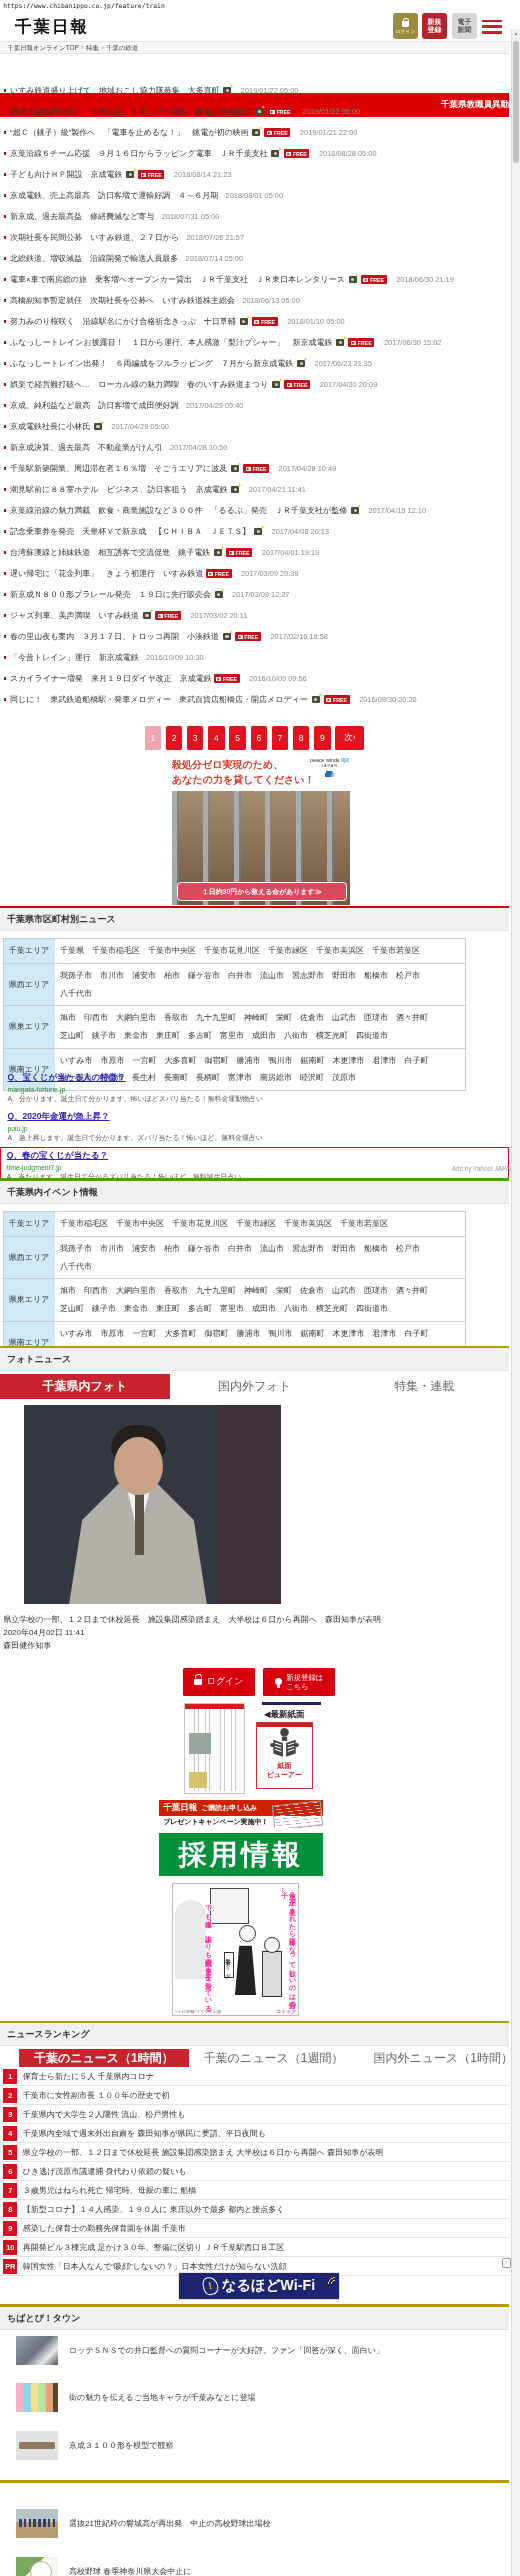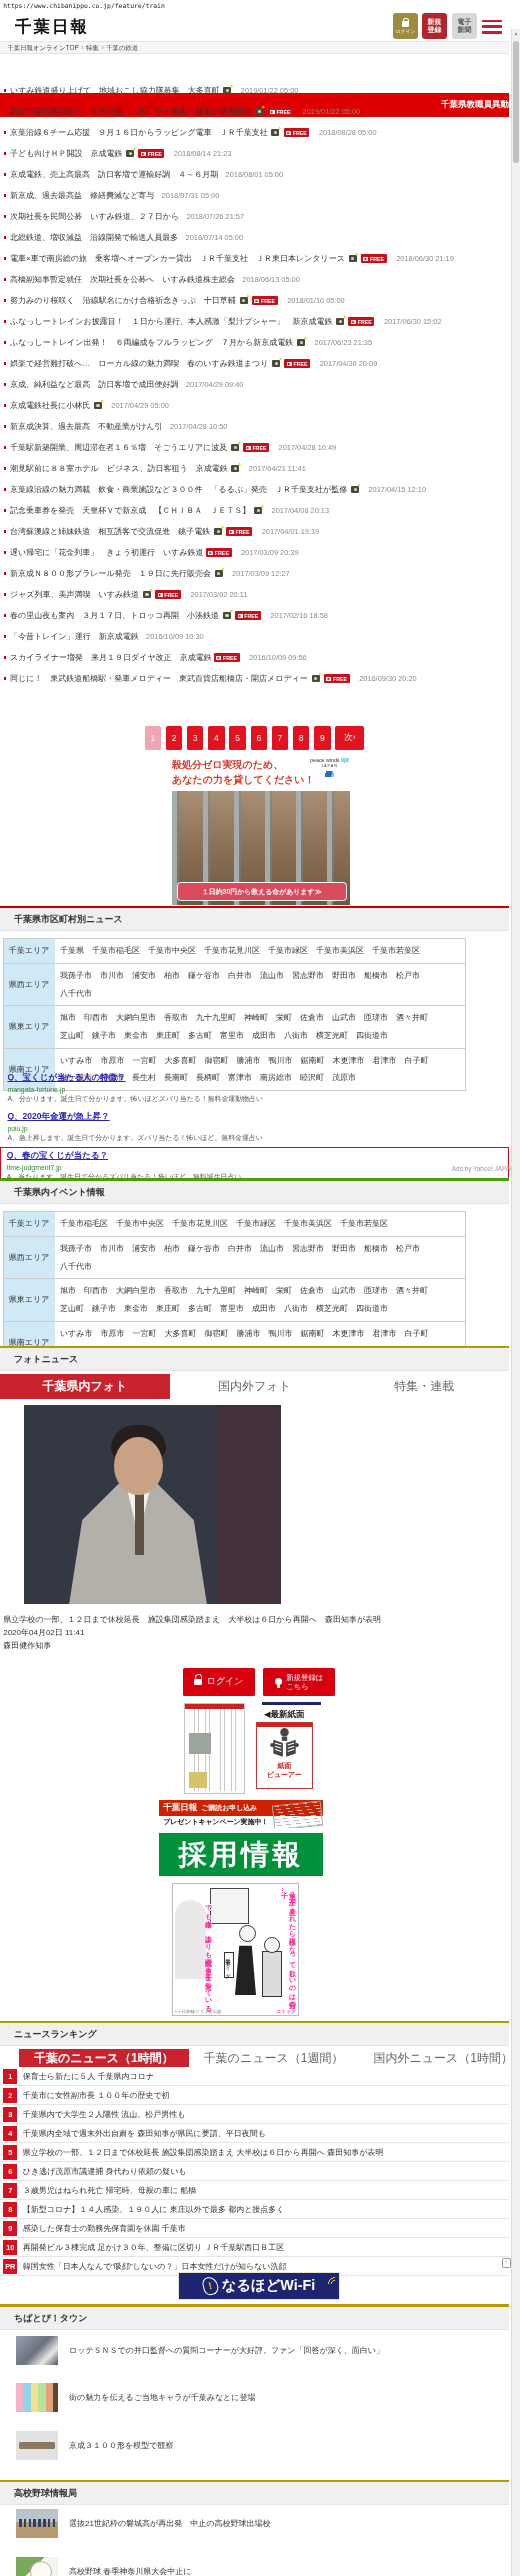--- a/index.html
+++ b/index.html
@@ -64,21 +64,21 @@
     background:linear-gradient(180deg,#a78f74 0%,#8d7358 45%,#6e573f 100%);overflow:hidden;}
   .don-img:before{content:"";position:absolute;inset:0;
     background:repeating-linear-gradient(90deg,rgba(165,175,178,.95) 0 5.3px,rgba(120,130,133,.5) 5.3px 6.9px,transparent 6.9px 31px);}
   .don-btn{position:absolute;bottom:4.2px;left:4.8px;width:168px;height:16.4px;background:#d94a5d;border:0.5px solid #fff;border-radius:3.7px;color:#fff;font-weight:bold;font-size:6.9px;display:flex;align-items:center;justify-content:center;}
 
   
   .rule{position:absolute;left:0;width:509px;}
   .rule.red{height:2.1px;background:#cc0000;}
   .rule.green{height:2.6px;background:#4aa000;}
   .rule.gold{height:2.6px;background:#b59a00;}
-  .sec-head{position:absolute;left:0;width:509px;height:23px;background:#f0f0f0;border-bottom:0.5px solid #e3e3e3;box-sizing:border-box;font-size:9px;font-weight:bold;line-height:23px;padding-left:14px;color:#333;}
+  .sec-head{position:absolute;left:0;width:509px;height:23px;background:#f0f0f0;border-bottom:0.5px solid #e3e3e3;box-sizing:border-box;font-size:9px;font-weight:bold;line-height:23px;padding-left:7px;color:#333;}
 
   
   .rtable{position:absolute;left:2.6px;width:463px;border:0.5px solid #ccc;box-sizing:border-box;}
   .rrow{display:flex;border-bottom:0.5px solid #ccc;}
   .rrow:last-child{border-bottom:none;}
   .rlabel{flex:none;width:51px;background:#cfe9f7;display:flex;align-items:center;justify-content:center;font-size:8px;color:#333;}
   .rlinks{flex:1;padding:3.2px 5.3px;line-height:17.5px;font-size:8px;}
   .rlinks a{margin-right:8px;color:#333;white-space:nowrap;}
 
   
@@ -227,20 +227,27 @@
       </div>
       <div class="news-row">
         <span class="bullet"></span>
         <a class="t">娯楽で経営難打破へ　８月公開、スポンサー募集　銚電が映画製作</a>
         <span class="cam"></span>
         <span class="free">FREE</span>
         <span class="ndate">2019/01/22 05:00</span>
       </div>
       <div class="news-row">
         <span class="bullet"></span>
+        <a class="t">“超Ｃ（銚子）級”製作へ　「電車を止めるな！」　銚電が初の映画</a>
+        <span class="cam"></span>
+        <span class="free">FREE</span>
+        <span class="ndate">2019/01/21 22:00</span>
+      </div>
+      <div class="news-row">
+        <span class="bullet"></span>
         <a class="t">京葉沿線６チーム応援　９月１６日からラッピング電車　ＪＲ千葉支社</a>
         <span class="cam"></span>
         <span class="free">FREE</span>
         <span class="ndate">2018/08/28 05:00</span>
       </div>
       <div class="news-row">
         <span class="bullet"></span>
         <a class="t">子ども向けＨＰ開設　京成電鉄</a>
         <span class="cam"></span>
         <span class="free">FREE</span>
@@ -624,21 +631,20 @@
         <div class="thumb th-chara"></div>
         <a class="tt">街の魅力を伝えるご当地キャラが千葉みなとに登場</a>
       </div>
       <div class="list-item" style="top: 2431px;">
         <div class="thumb th-train"></div>
         <a class="tt">京成３１００形を模型で観察</a>
       </div>
     </div>
 
   <div class="rule gold" style="top:2480px;"></div>
-  <div class="sec-head" style="top:2482px;">高校野球情報局</div>
   <div id="baseball-list">
       <div class="list-item" style="top: 2509px;">
         <div class="thumb th-team"></div>
         <a class="tt">選抜21世紀枠の磐城高が再出発　中止の高校野球出場校</a>
       </div>
       <div class="list-item" style="top: 2557px;">
         <div class="thumb th-ball"></div>
         <a class="tt">高校野球 春季神奈川県大会中止に</a>
       </div>
     </div>

